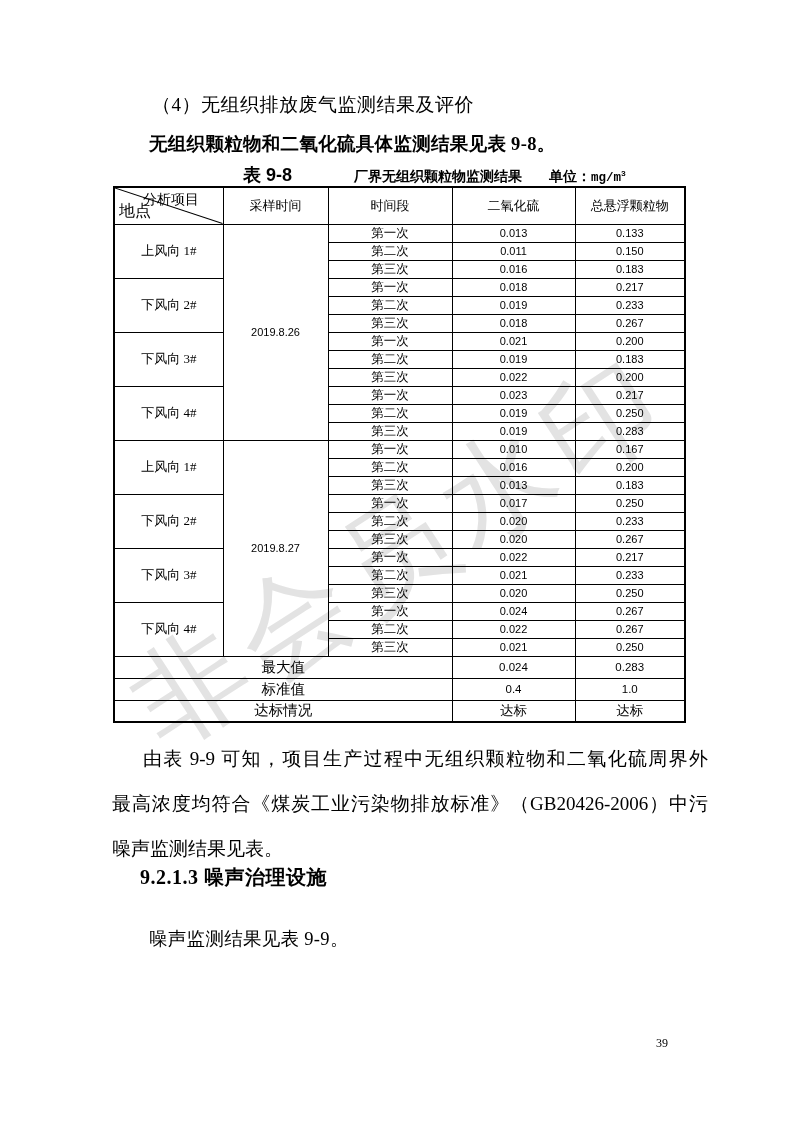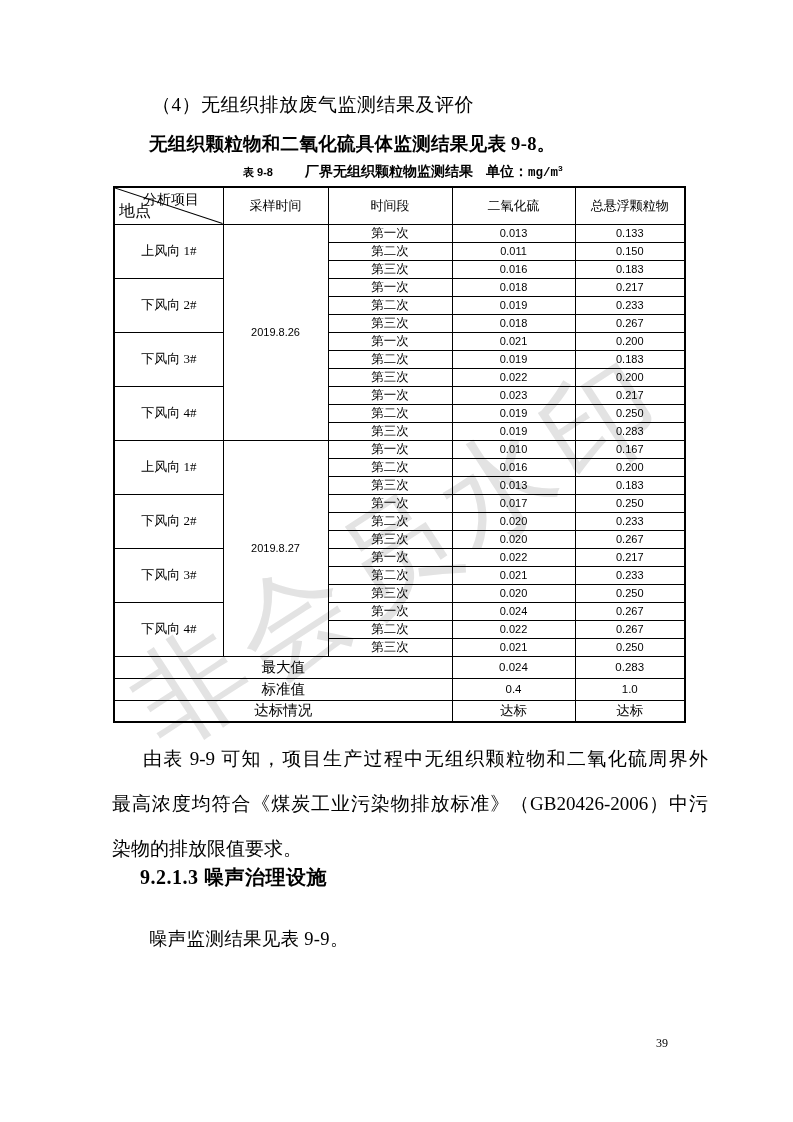--- a/index.html
+++ b/index.html
@@ -15,22 +15,22 @@
     color:#e3e3e3; font-family:"Liberation Sans","DejaVu Sans",sans-serif;
   }
   .layer { position:absolute; inset:0; z-index:1; }
   .h1 { position:absolute; left:152px; top:92px; font-size:19px; letter-spacing:0.5px; }
   .intro { position:absolute; left:149px; top:131px; font-size:18.5px; letter-spacing:0.3px;font-weight:bold; }
   .caption {
     position:absolute; left:113px; top:163px; width:571px; padding-left:130px;
     font-family:"Liberation Sans","DejaVu Sans",sans-serif; font-weight:bold;
     font-size:14px; white-space:nowrap; box-sizing:border-box;
   }
-  .cap-label { margin-right:32px; font-size:11px; }
-  .cap-title { margin-right:13px; }
+  .cap-label { margin-right:62px; font-size:18px; }
+  .cap-title { margin-right:27px; }
   .unit-num { font-family:"Liberation Mono","DejaVu Sans Mono",monospace; font-weight:bold; font-size:12.5px; }
   .unit-num sup { font-size:8px; }
 
   table.mon {
     position:absolute; left:113px; top:186px; width:571px;
     border-collapse:collapse; table-layout:fixed; border:2px solid #000;
   }
   table.mon th, table.mon td {
     border:1px solid #000; text-align:center; vertical-align:middle;
     padding:0; overflow:hidden; white-space:nowrap;
@@ -246,21 +246,21 @@
             <td class="sum-label" colspan="3">达标情况</td>
             <td class="sum-text">达标</td>
             <td class="sum-text">达标</td>
           </tr>
         </tbody>
     </table>
 
     <div class="para">
       <div class="pline first just">由表 9-9 可知，项目生产过程中无组织颗粒物和二氧化硫周界外</div>
       <div class="pline just">最高浓度均符合《煤炭工业污染物排放标准》（GB20426-2006）中污</div>
-      <div class="pline">染物的排放限值要求。</div>
+      <div class="pline">噪声监测结果见表。</div>
     </div>
 
     <div class="h2">9.2.1.3 噪声治理设施</div>
 
     <div class="outro">噪声监测结果见表 9-9。</div>
 
     <div class="pagenum">39</div>
 
   </div>
 </div>

